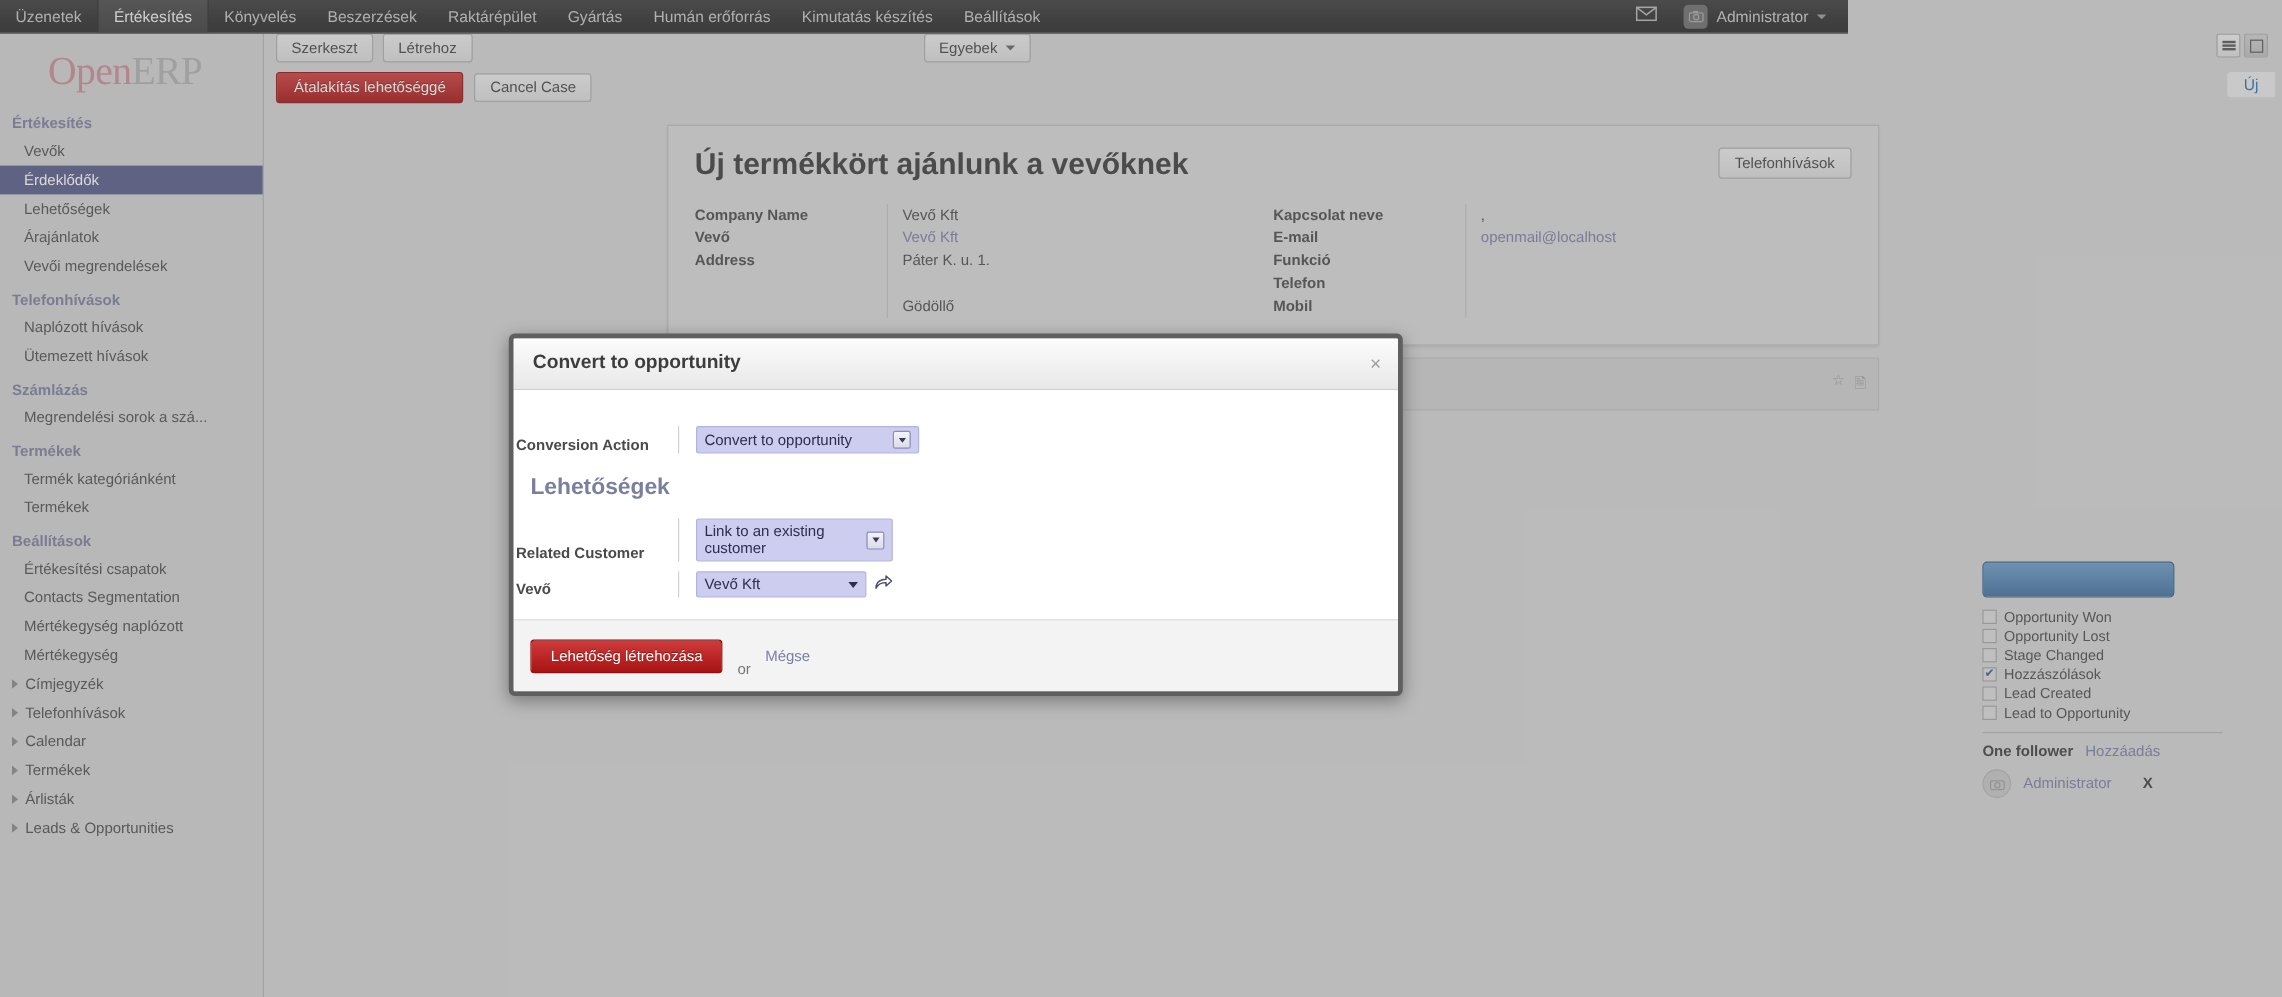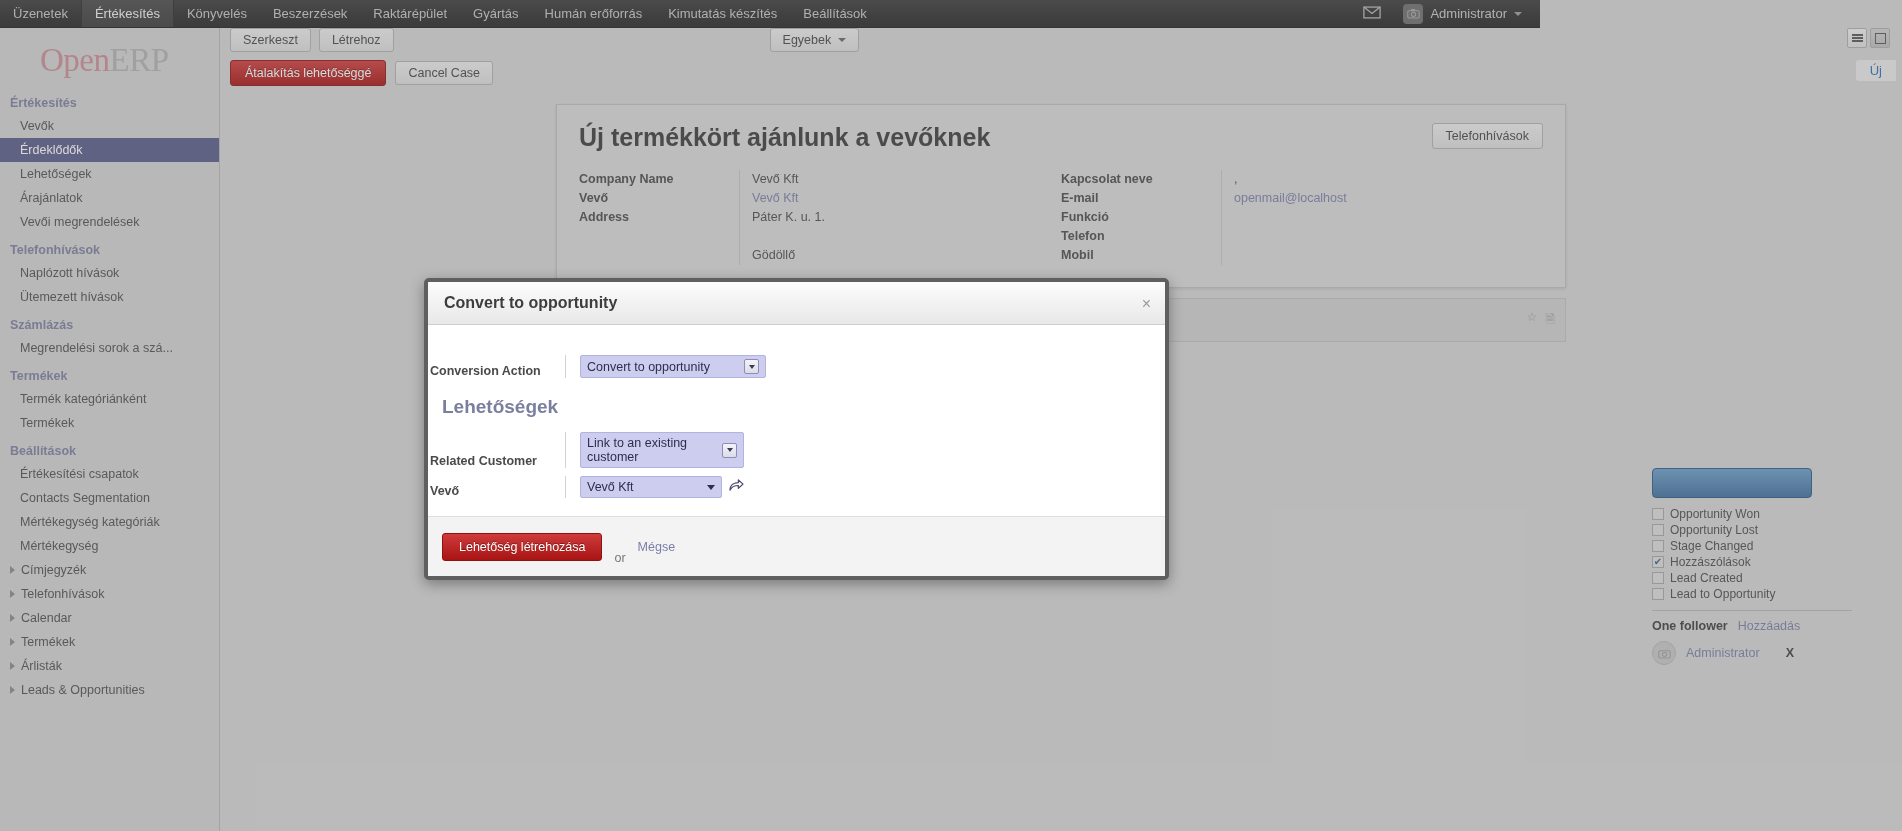--- a/index.html
+++ b/index.html
@@ -326,21 +326,21 @@
     <div class="nav-section">Számlázás</div>
     <div class="nav-link">Megrendelési sorok a szá...</div>
 
     <div class="nav-section">Termékek</div>
     <div class="nav-link">Termék kategóriánként</div>
     <div class="nav-link">Termékek</div>
 
     <div class="nav-section">Beállítások</div>
     <div class="nav-link">Értékesítési csapatok</div>
     <div class="nav-link">Contacts Segmentation</div>
-    <div class="nav-link">Mértékegység kategóriák</div>
+    <div class="nav-link">Mértékegység naplózott</div>
     <div class="nav-link">Mértékegység</div>
 
     <div class="nav-toggle">
         <span class="tri-right"></span>
         <span>Címjegyzék</span>
       </div>
     <div class="nav-toggle">
         <span class="tri-right"></span>
         <span>Telefonhívások</span>
       </div>

